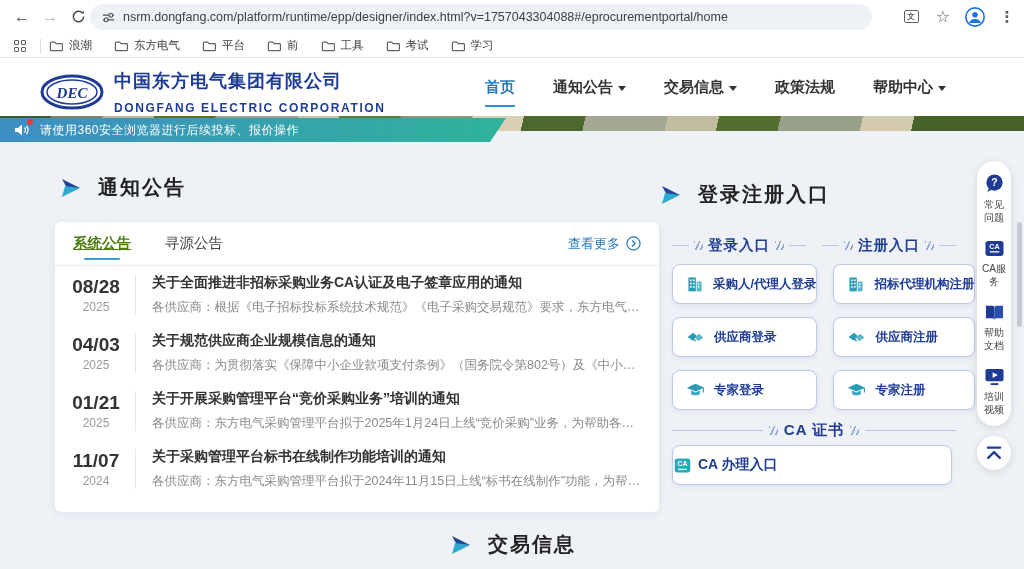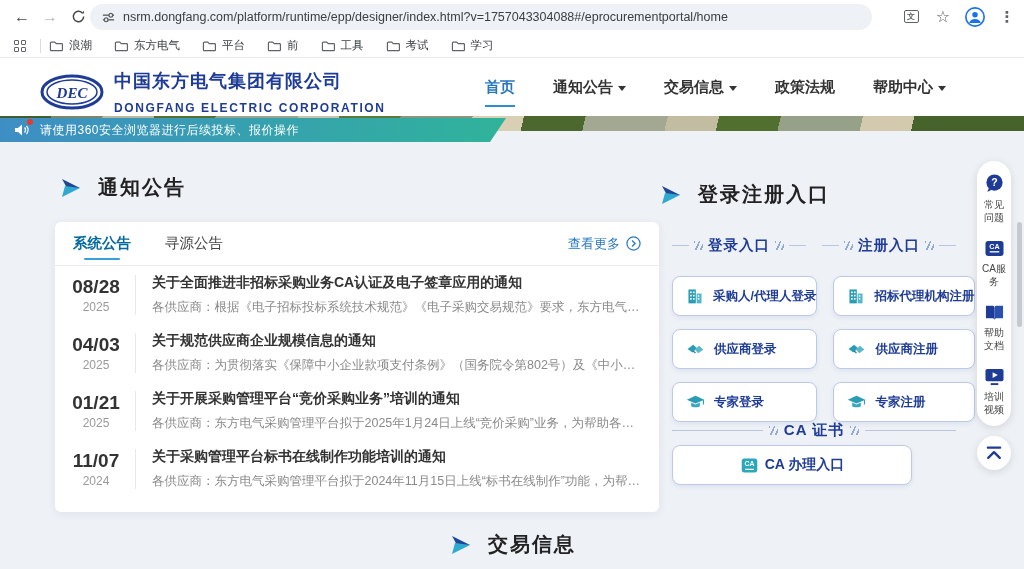--- a/index.html
+++ b/index.html
@@ -50,44 +50,44 @@
   .page-bg { position:absolute; left:0; top:131px; width:1024px; height:438px; background:#eef1f6; }
 
   
   .sec-title { position:absolute; display:flex; align-items:center; gap:16px; z-index:12; }
   .sec-title .txt { font-size:20px; font-weight:bold; color:#222; letter-spacing:2px; }
 
   
   .card { position:absolute; left:55px; top:222px; width:604px; height:290px; background:#fff; border-radius:6px; box-shadow:0 2px 10px rgba(30,60,100,.07); z-index:12; }
   .tabs-row { height:44px; display:flex; align-items:center; padding:0 18px; border-bottom:1px solid #ececec; }
   .tab { position:relative; font-size:14.5px; color:#444; margin-right:34px; cursor:pointer; height:44px; display:flex; align-items:center; }
-  .tab.active { font-weight:bold; color:#0369a1; }
+  .tab.active { font-weight:bold; color:#4d7c0f;text-decoration:underline; }
   .tab.active::after { content:""; position:absolute; left:50%; transform:translateX(-50%); bottom:6px; width:36px; height:2px; background:#3a9fd8; border-radius:1px; }
   .view-more { margin-left:auto; display:flex; align-items:center; gap:6px; color:#2878be; font-size:13px; cursor:pointer; }
   .notice-item { display:flex; align-items:center; height:58px; padding:0 16px 0 10px; }
   .date-col { width:62px; text-align:center; flex-shrink:0; }
   .date-big { font-size:19px; font-weight:bold; color:#333; }
   .date-year { font-size:12px; color:#9a9a9a; margin-top:2px; }
   .v-div { width:1px; height:40px; background:#e8e8e8; margin:0 16px 0 8px; flex-shrink:0; }
   .n-text { flex:1; min-width:0; }
   .n-title { font-size:14px; font-weight:bold; color:#333; white-space:nowrap; overflow:hidden; text-overflow:ellipsis; }
   .n-sum { font-size:12.5px; color:#8a8a8a; margin-top:7px; white-space:nowrap; overflow:hidden; text-overflow:ellipsis; }
 
   
   .sub-headers { position:absolute; left:672px; top:236px; width:284px; display:flex; gap:16px; z-index:12; }
   .sub-h { flex:1; display:flex; align-items:center; gap:5px; }
   .sub-h .lbl { font-size:14.5px; font-weight:bold; color:#1e3c96; letter-spacing:1px; }
   .hline { flex:1; height:1px; background:#b9c6e2; }
   .slashes { width:9px; height:9px; background:repeating-linear-gradient(115deg,#93a9d6 0 1.5px,transparent 1.5px 4.5px); }
-  .btn-grid { position:absolute; left:672px; top:276px; width:284px; display:grid; grid-template-columns:1fr 1fr; gap:13px 16px; z-index:12; }
+  .btn-grid { position:absolute; left:672px; top:264px; width:284px; display:grid; grid-template-columns:1fr 1fr; gap:13px 16px; z-index:12; }
   .entry-btn { height:40px; background:#fff; border:1px solid #bcc9e8; border-radius:8px; box-shadow:0 2px 5px rgba(30,60,150,.08); display:flex; align-items:center; gap:9px; padding-left:13px; cursor:pointer; }
   .entry-btn .e-lbl { font-size:12.5px; color:#1e3c96; font-weight:bold; white-space:nowrap; }
   .ca-divider { position:absolute; left:672px; top:421px; width:284px; display:flex; align-items:center; gap:6px; z-index:12; }
   .ca-divider .lbl { font-size:15px; font-weight:bold; color:#1e3c96; letter-spacing:1px; }
-  .ca-btn { position:absolute; left:672px; top:445px; width:240px; height:40px; background:#fff; border:1px solid #bcc9e8; border-radius:8px; box-shadow:0 2px 5px rgba(30,60,150,.08); display:flex; align-items:center; justify-content:center; gap:6px; cursor:pointer; z-index:12; }
+  .ca-btn { position:absolute; left:672px; top:445px; width:280px; height:40px; background:#fff; border:1px solid #bcc9e8; border-radius:8px; box-shadow:0 2px 5px rgba(30,60,150,.08); display:flex; align-items:center; gap:6px; cursor:pointer; z-index:12; }
   .ca-btn .e-lbl { font-size:14px; color:#1e3c96; font-weight:bold; }
 
   
   .float-bar { position:absolute; left:977px; top:161px; width:34px; background:#fff; border-radius:17px; box-shadow:0 2px 8px rgba(0,0,0,.12); padding:12px 0 10px; display:flex; flex-direction:column; align-items:center; gap:15px; z-index:25; }
   .fb-item { display:flex; flex-direction:column; align-items:center; gap:4px; cursor:pointer; }
   .fb-label { width:24px; font-size:10px; line-height:13px; color:#444; text-align:center; }
   .to-top { position:absolute; left:977px; top:436px; width:34px; height:34px; border-radius:50%; background:#fff; box-shadow:0 2px 8px rgba(0,0,0,.12); display:flex; align-items:center; justify-content:center; cursor:pointer; z-index:25; }
 
   
   .scroll-thumb { position:absolute; right:2px; top:222px; width:5px; height:105px; background:#c6cad0; border-radius:3px; z-index:40; }

